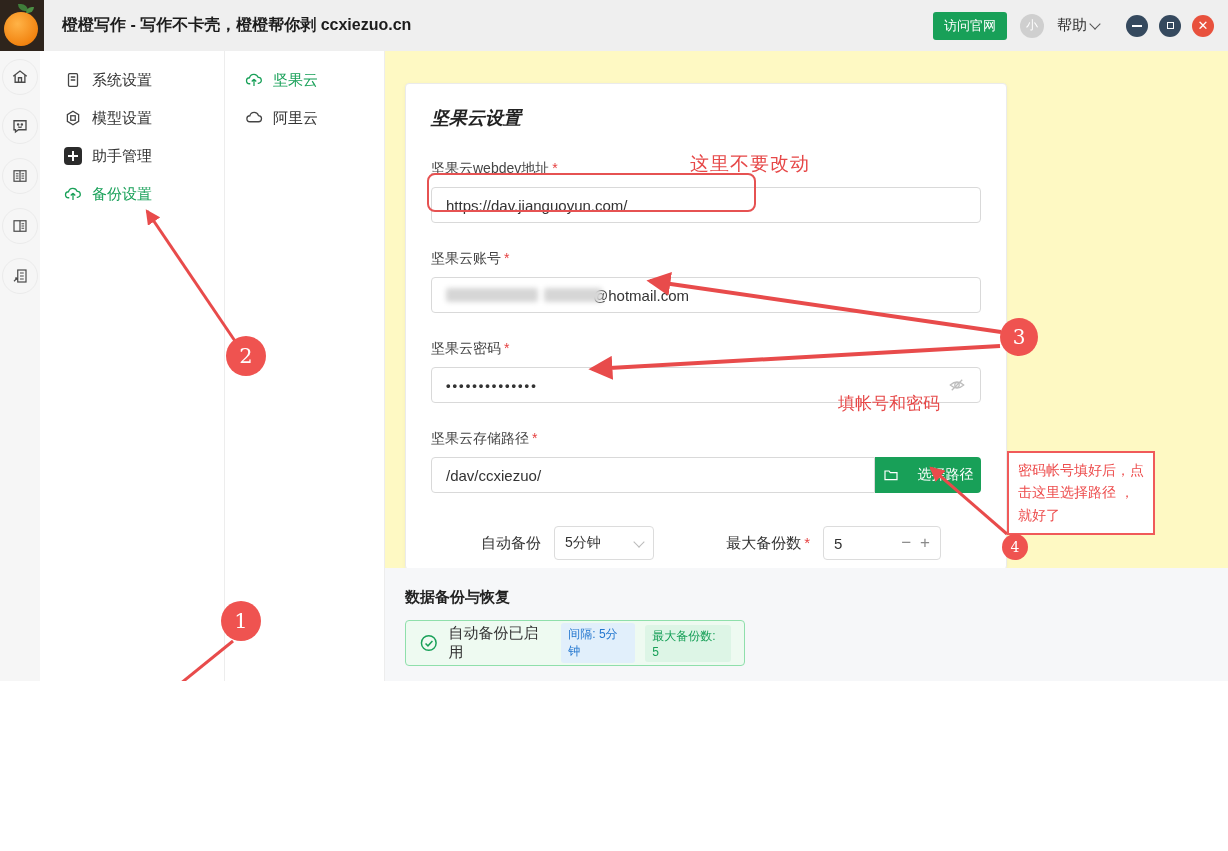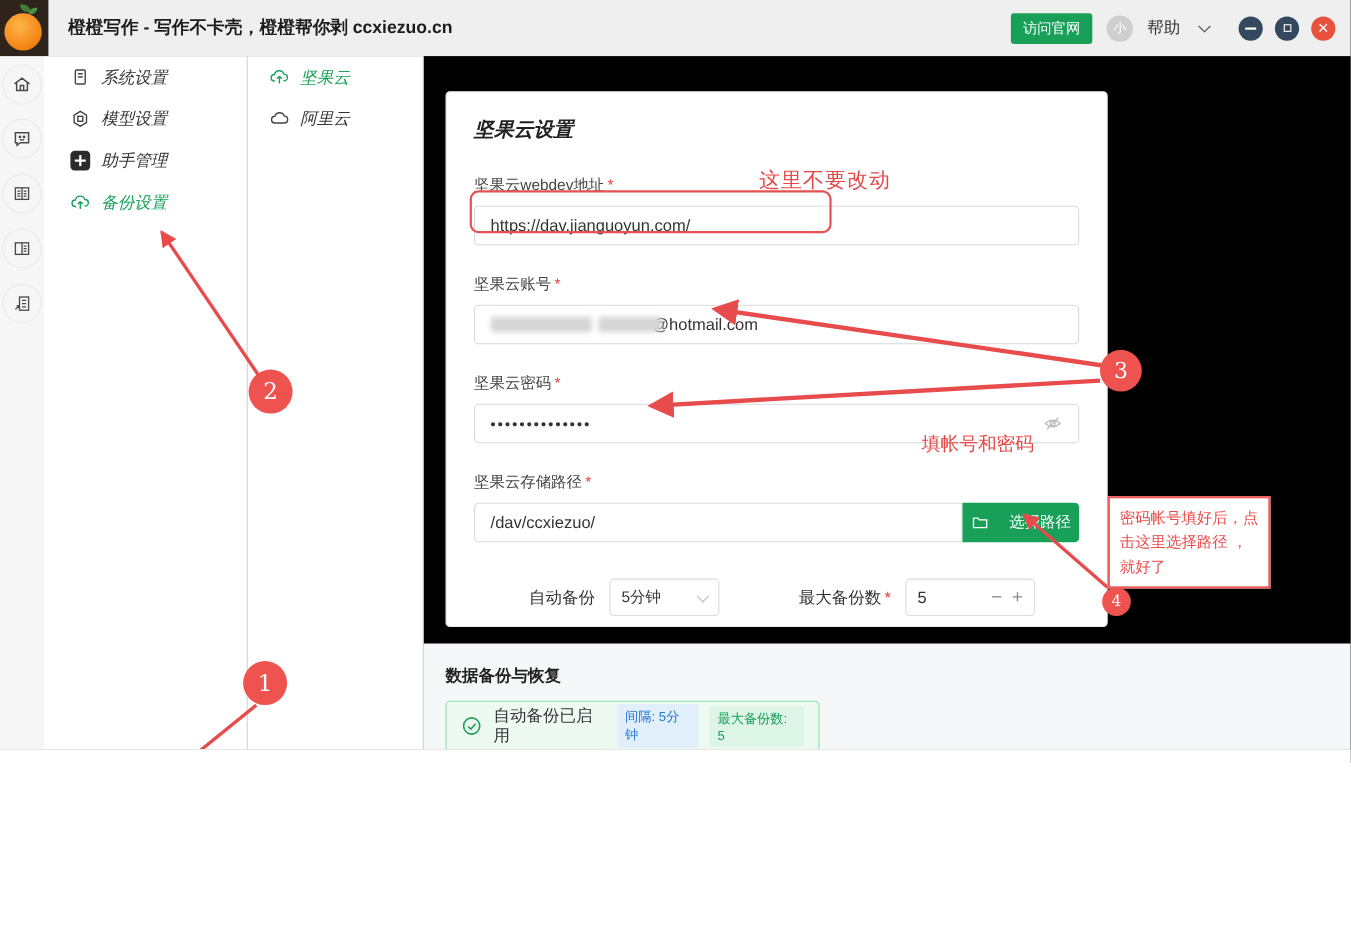--- a/index.html
+++ b/index.html
@@ -1,49 +1,49 @@
 <!DOCTYPE html>
 <html><head>
 <meta charset="utf-8">
 <style>
   * { margin:0; padding:0; box-sizing:border-box; }
   html,body { width:1228px; height:851px; }
   body { font-family:"Liberation Sans","DejaVu Sans",sans-serif; background:#fff; color:#333; }
-  #app { position:relative; width:1228px; height:681px; background:#000000; overflow:hidden; }
+  #app { position:relative; width:1228px; height:681px; background:#fef9c3; overflow:hidden; }
 
   
   .titlebar { position:absolute; left:0; top:0; width:1228px; height:51px; background:#efefef; display:flex; align-items:center; }
   .logo { width:44px; height:51px; background:#2e241c; position:relative; overflow:hidden; flex:0 0 auto; }
   .logo .fruit { position:absolute; left:4px; top:12px; width:34px; height:34px; border-radius:50%;
                  background:radial-gradient(circle at 40% 35%, #ffb347, #f28411 70%, #d96a08); }
   .logo .leaf { position:absolute; left:18px; top:4px; width:10px; height:7px; background:#3f7d3a; border-radius:0 8px 0 8px; }
   .logo .leaf2 { position:absolute; left:26px; top:7px; width:8px; height:6px; background:#4c8f45; border-radius:8px 0 8px 0; }
   .app-title { font-size:16px; font-weight:bold; color:#1c1c1c; margin-left:18px; }
   .tb-right { margin-left:auto; display:flex; align-items:center; gap:13px; padding-right:14px; }
   .visit-btn { background:#18a058; color:#fff; font-size:13px; padding:5px 11px; border-radius:3px; border:none; cursor:pointer; }
   .font-toggle { width:24px; height:24px; border-radius:50%; background:#cfcfcf; color:#fff; font-size:12px;
                  display:flex; align-items:center; justify-content:center; }
-  .help { display:flex; align-items:center; gap:18px; font-size:15px; color:#333; }
+  .help { display:flex; align-items:center; gap:4px; font-size:15px; color:#333; }
   .chev { width:8px; height:8px; border-right:1.5px solid #555; border-bottom:1.5px solid #555; transform:rotate(45deg); margin-top:-3px; }
   .winbtns { display:flex; gap:11px; margin-left:14px; }
   .winbtn { width:22px; height:22px; border-radius:50%; border:none; color:#fff; display:flex; align-items:center; justify-content:center; cursor:pointer; background:#35495e; }
   .winbtn .dash { width:10px; height:2px; background:#fff; }
   .winbtn .sq { width:7px; height:7px; border:1.5px solid #fff; }
   .winbtn.close { background:#e8513d; font-size:13px; }
 
   
   .rail { position:absolute; left:0; top:51px; width:40px; height:800px; background:#f6f6f6; }
   .railicon { position:absolute; left:2px; width:36px; height:36px; border:1px solid #ebebeb; border-radius:50%;
               display:flex; align-items:center; justify-content:center; color:#4a4a4a; background:transparent; cursor:pointer; }
   .railicon svg { stroke:#4a4a4a; }
   .gearglyph { font-size:19px; color:#444; line-height:1; }
 
   
   .nav { position:absolute; left:40px; top:51px; width:185px; height:800px; background:#fff; border-right:1px solid #ededed; padding-top:10px; }
-  .nav-item { display:flex; gap:10px; height:38px; padding-left:24px; font-size:15px; color:#333; cursor:pointer;font-style:italic; }
+  .nav-item { display:flex; align-items:center; gap:10px; height:38px; padding-left:24px; font-size:15px; color:#333; cursor:pointer; }
   .nav-item svg { stroke:#444; }
   .nav-item.active { color:#18a058; }
   .nav-item.active svg { stroke:#18a058; }
   .nav-item .fillicon { width:18px; height:18px; background:#2b2b2b; border-radius:4px; position:relative; }
   .nav-item .fillicon::before, .nav-item .fillicon::after { content:""; position:absolute; background:#fff; }
   .nav-item .fillicon::before { left:8px; top:4px; width:2px; height:10px; }
   .nav-item .fillicon::after { left:4px; top:8px; width:10px; height:2px; }
 
   
   .subnav { position:absolute; left:225px; top:51px; width:160px; height:800px; background:#fff; border-right:1px solid #ededed; padding-top:10px; }
@@ -71,21 +71,21 @@
   .selectbox { width:100px; height:34px; border:1px solid #dcdcdc; border-radius:4px; margin-left:13px; display:flex;
                align-items:center; padding:0 10px; font-size:14px; color:#333; cursor:pointer; }
   .selectbox .chev { border-color:#bbb; margin-left:auto; margin-top:-2px; }
   .grp2 { margin-left:auto; display:flex; align-items:center; }
   .stepper { width:118px; height:34px; border:1px solid #dcdcdc; border-radius:4px; margin-left:13px; display:flex;
              align-items:center; padding:0 10px; font-size:15px; color:#333; }
   .stepper .ops { margin-left:auto; display:flex; gap:9px; color:#8a8a8a; font-size:17px; }
   .stepper .ops span { cursor:pointer; }
 
   
-  .backup-sec { position:absolute; left:385px; top:585px; width:843px; height:155px; background:#f6f7f9; padding:20px; }
+  .backup-sec { position:absolute; left:385px; top:568px; width:843px; height:155px; background:#f6f7f9; padding:20px; }
   .backup-sec h3 { font-size:15px; font-weight:bold; color:#222; }
   .bk-btns { display:flex; gap:12px; margin-top:13px; }
   .bk-btn { background:#fff; border:1px solid #d9d9d9; border-radius:4px; font-size:14px; color:#333; padding:8px 15px; cursor:pointer; }
   .statusbox { margin-top:13px; width:340px; height:46px; background:#eefaf1; border:1px solid #8fdfab; border-radius:4px;
                display:flex; align-items:center; gap:10px; padding:0 13px; }
   .statusbox .stext { font-size:15px; color:#333; font-weight:500; }
   .badge { font-size:12px; padding:3px 7px; border-radius:3px; }
   .badge.blue { background:#e1effb; color:#2477cf; }
   .badge.green { background:#ddf5e6; color:#18a058; }
 

